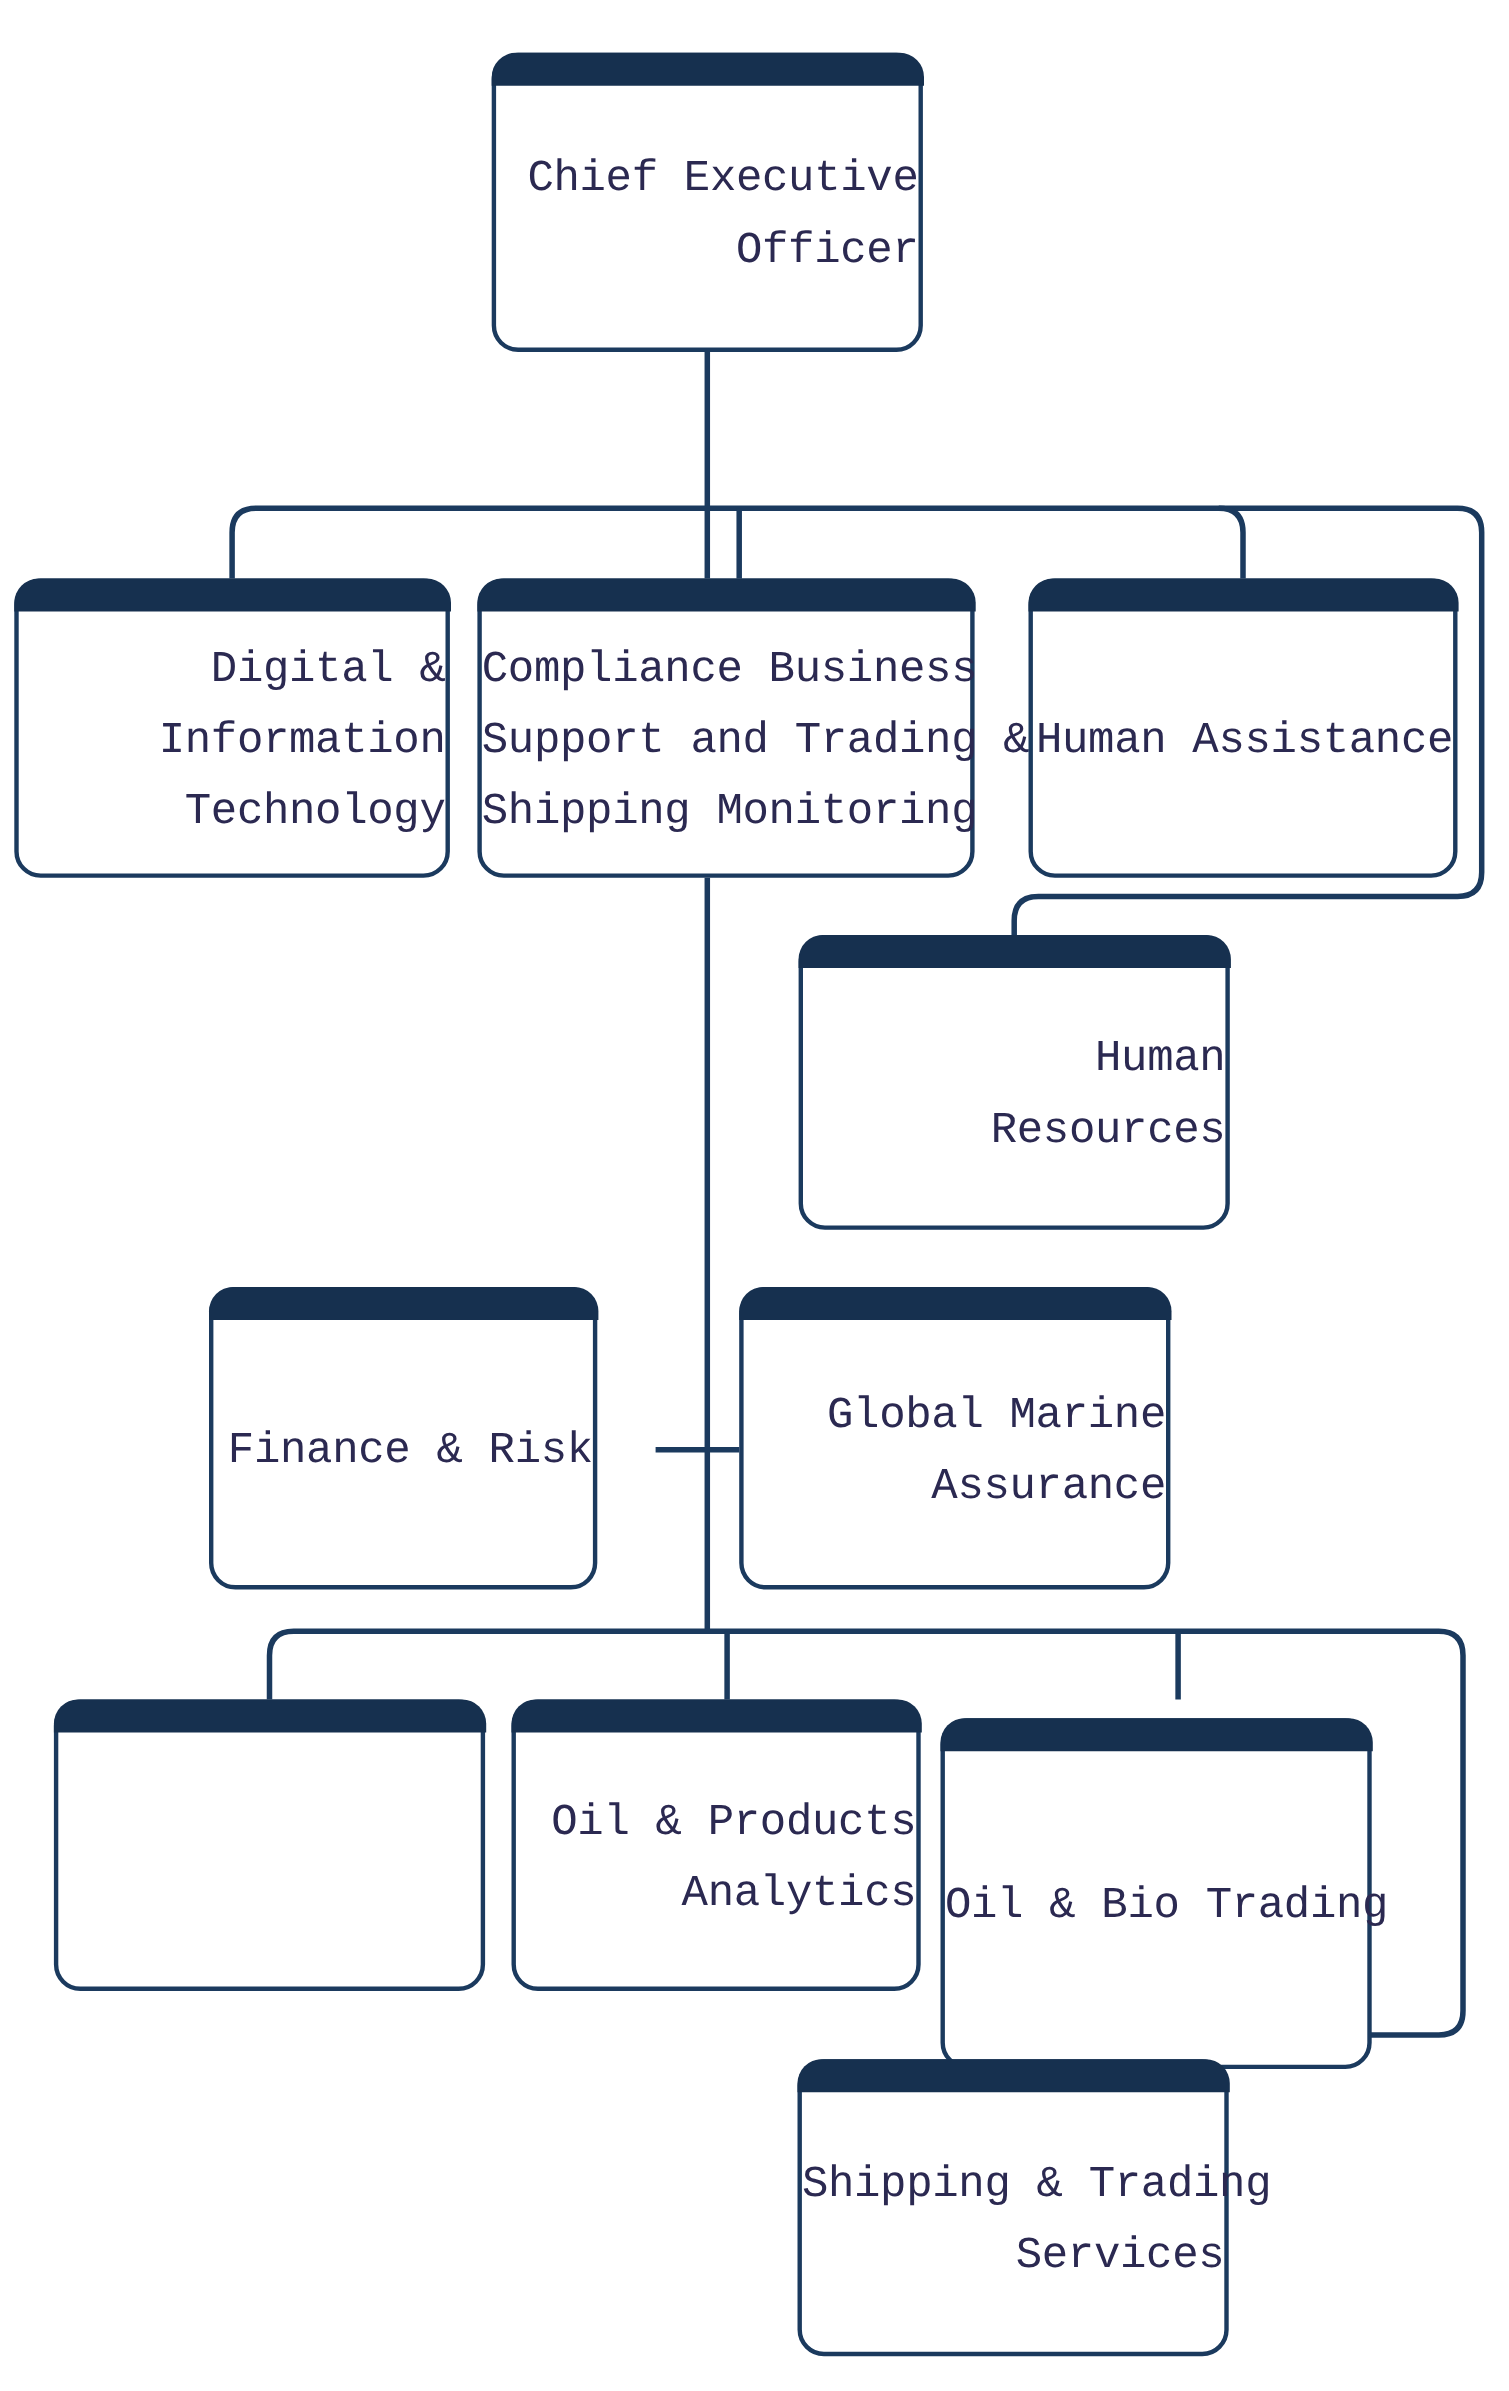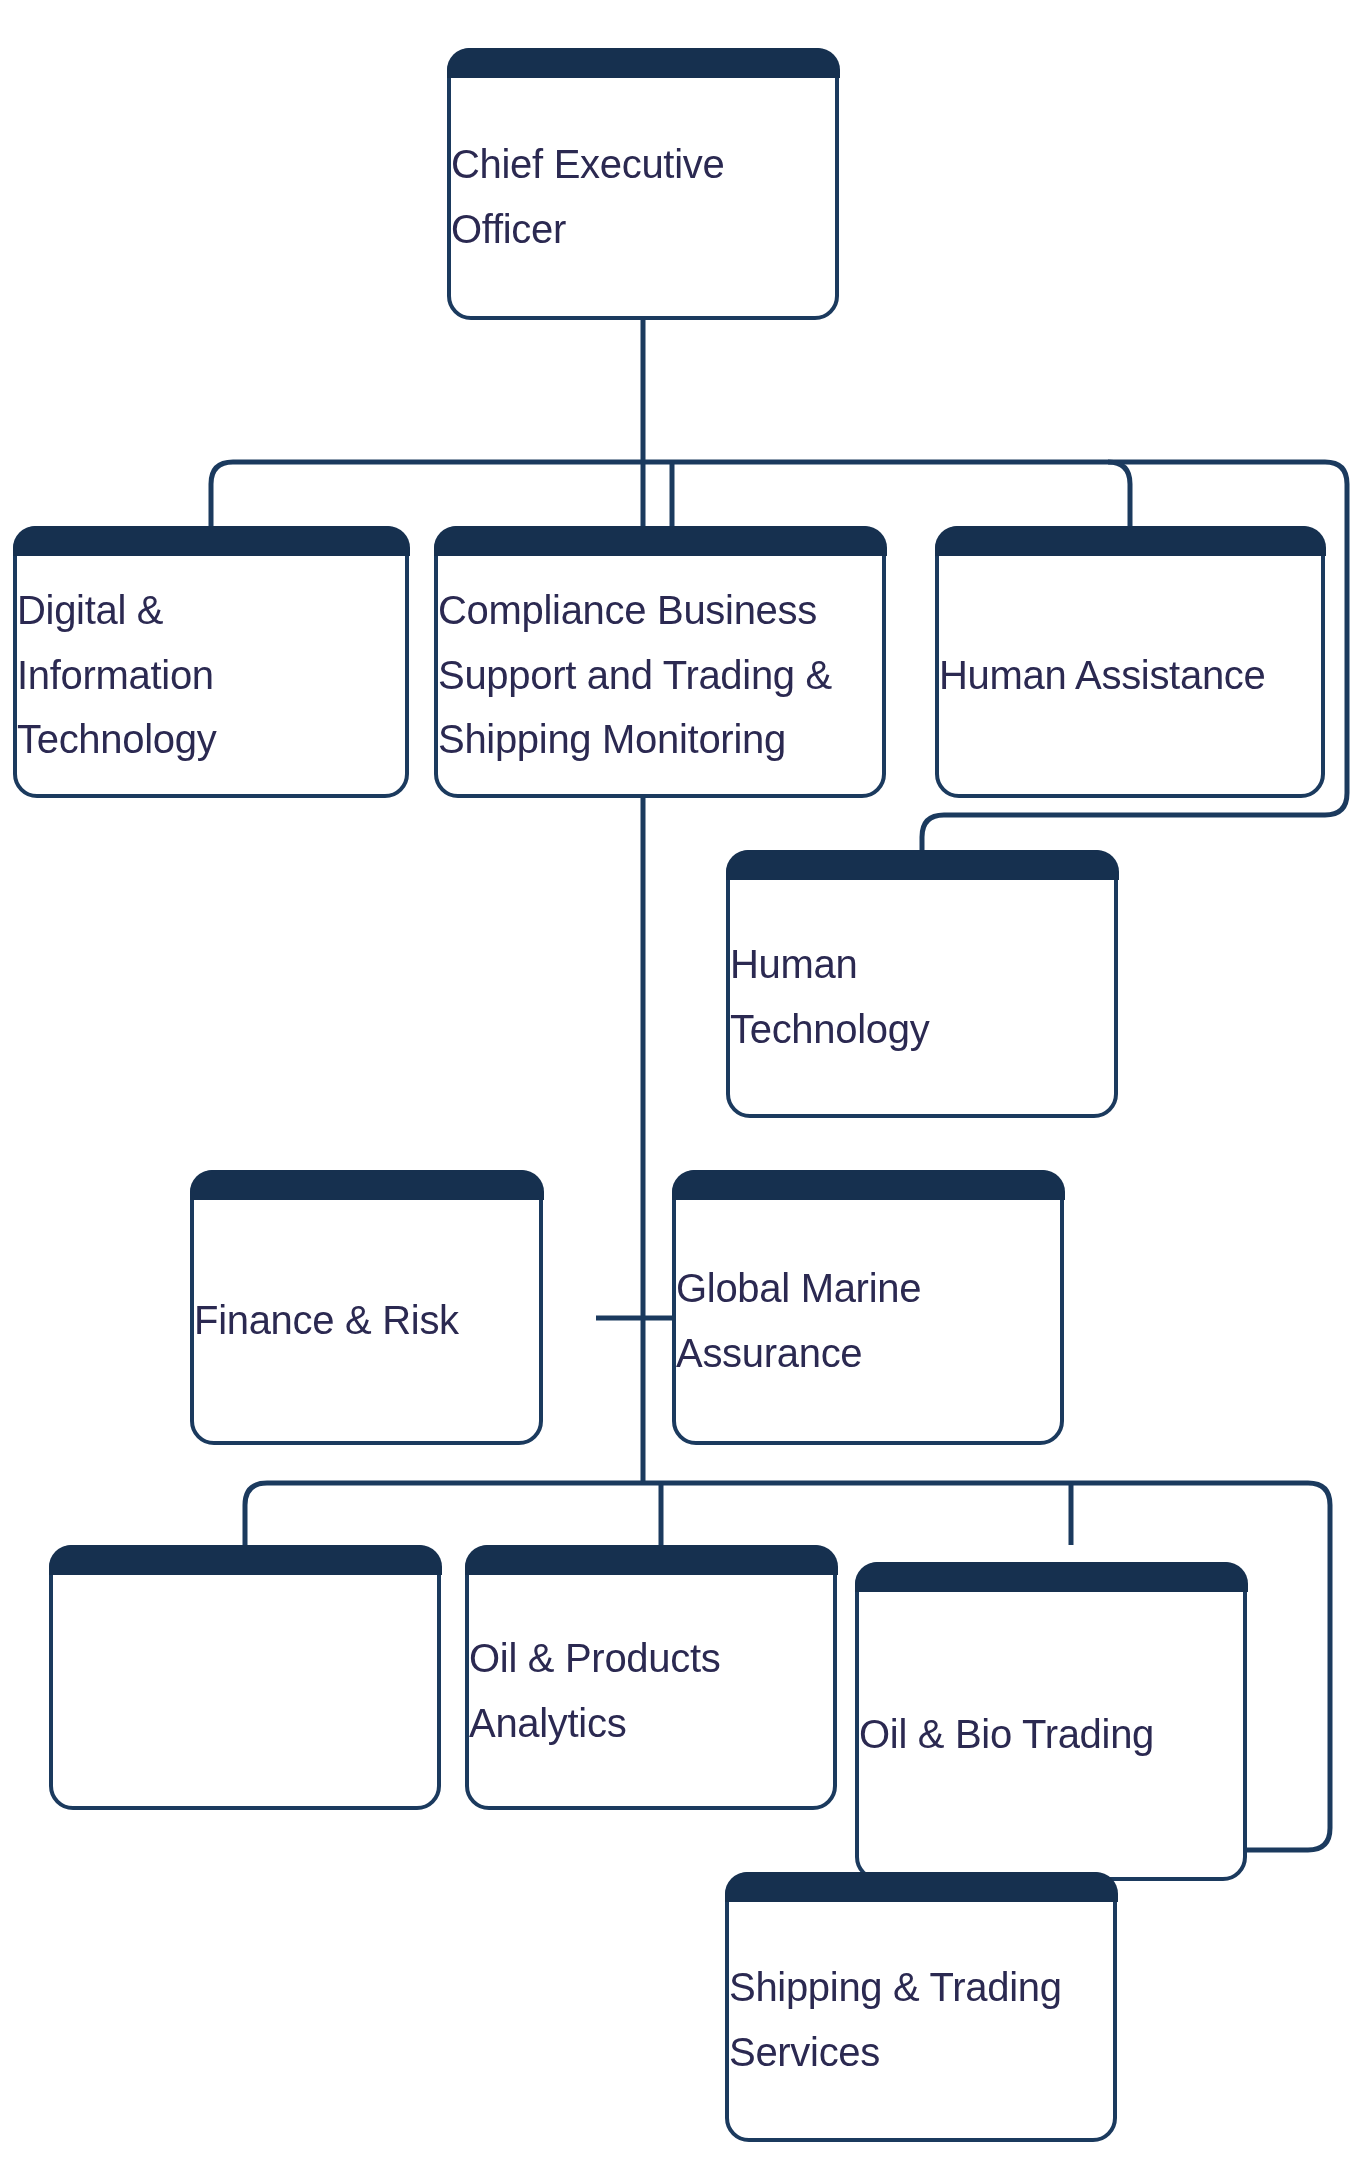--- a/index.html
+++ b/index.html
@@ -50,26 +50,27 @@
     left: -4.5px;
     right: -4.5px;
     height: 30px;
     background: var(--bar);
     border-radius: 22px 22px 0 0;
   }
   .node .label {
     position: relative;
     padding-top: 26px;
     width: 100%;
-    text-align: left;
+    text-align: right;
     color: var(--text);
     font-size: 40px;
     line-height: 1.62;
     letter-spacing: -0.3px;
     white-space: pre;
+    font-family: Liberation Mono, monospace;
   }
 </style>
 </head>
 <body>
 
 <div class="stage">
 
   <svg class="edges-svg" viewBox="0 0 1372 2174" xmlns="http://www.w3.org/2000/svg">
 
     <path class="edge" d="M 643 320 L 643 526"></path>
@@ -112,21 +113,21 @@
   </div>
 
   <div class="node" style="left:935px; top:526px; width:390px; height:272px;">
     <div class="bar"></div>
     <div class="label">Human Assistance</div>
   </div>
 
   <div class="node" style="left:726px; top:850px; width:392px; height:268px;">
     <div class="bar"></div>
     <div class="label">Human
-Technology</div>
+Resources</div>
   </div>
 
   <div class="node" style="left:190px; top:1170px; width:353px; height:275px;">
     <div class="bar"></div>
     <div class="label">Finance &amp; Risk</div>
   </div>
 
   <div class="node" style="left:672px; top:1170px; width:392px; height:275px;">
     <div class="bar"></div>
     <div class="label">Global Marine

